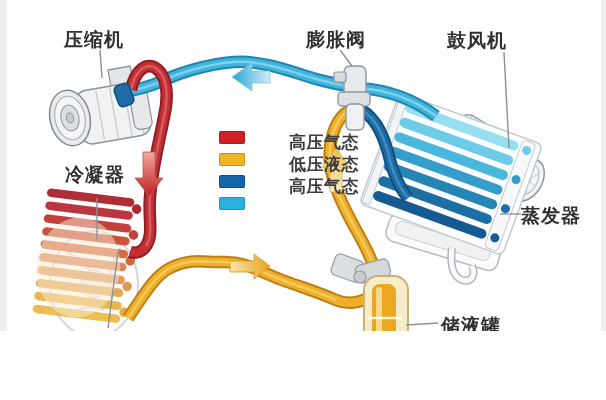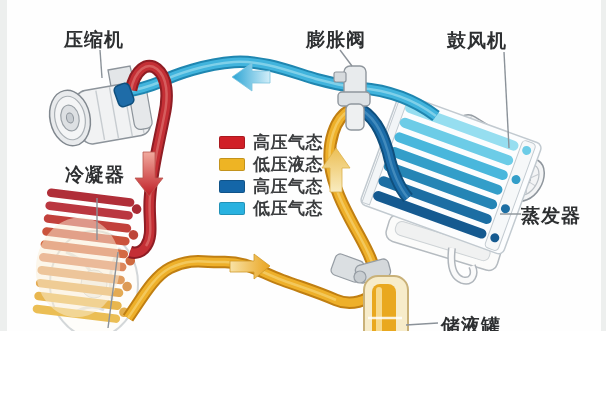--- a/index.html
+++ b/index.html
@@ -3,21 +3,21 @@
 <meta charset="utf-8">
 <style>
   html,body{margin:0;padding:0;}
   #stage{position:relative;width:606px;height:331px;background:#fefefe;overflow:hidden;
          font-family:"Liberation Sans",sans-serif;}
   .edge{position:absolute;top:0;height:100%;background:#edefee;}
   #stage svg.art{position:absolute;left:0;top:0;}
   .lbl{position:absolute;font-weight:bold;font-size:19px;color:#2d2f31;
        white-space:nowrap;letter-spacing:1px;z-index:4;}
   .legend{position:absolute;left:219px;top:131px;z-index:4;}
-  .legend-row{display:flex;align-items:center;height:22px;}
+  .legend-row{display:flex;height:22px;gap:36px;}
   .sw{width:26px;height:13px;border-radius:2px;margin-right:8px;
       box-shadow:inset 0 0 0 1px rgba(0,0,0,.18);}
   .legend-label{font-weight:bold;font-size:17px;color:#3b3d3f;letter-spacing:.5px;}
   .wm-title{position:absolute;left:8px;top:329px;font-size:45px;font-weight:bold;
             letter-spacing:-2px;color:rgba(126,138,155,.84);white-space:nowrap;z-index:6;}
   .wm-url{position:absolute;left:26px;top:369px;font-size:26px;font-weight:bold;
           letter-spacing:3px;color:rgba(238,158,167,.95);white-space:nowrap;z-index:6;}
   .wm-smudge{position:absolute;left:330px;top:384px;width:252px;height:8px;border-radius:4px;
              background:rgba(168,176,188,.18);z-index:5;}
 </style>
@@ -213,20 +213,19 @@
     <div class="legend-row">
       <span class="sw" style="background-color: rgb(238, 180, 36);"></span>
       <span class="legend-label">低压液态</span>
     </div>
     <div class="legend-row">
       <span class="sw" style="background-color: rgb(20, 102, 168);"></span>
       <span class="legend-label">高压气态</span>
     </div>
     <div class="legend-row">
       <span class="sw" style="background-color: rgb(41, 178, 224);"></span>
-      <span class="legend-label">低压气态</span>
     </div>
   </div>
 
   <div class="wm-title">汽车维修技术网</div>
   <div class="wm-url">www.qcwxjs.com</div>
   <div class="wm-smudge"></div>
 </div>
 
 </body></html>

